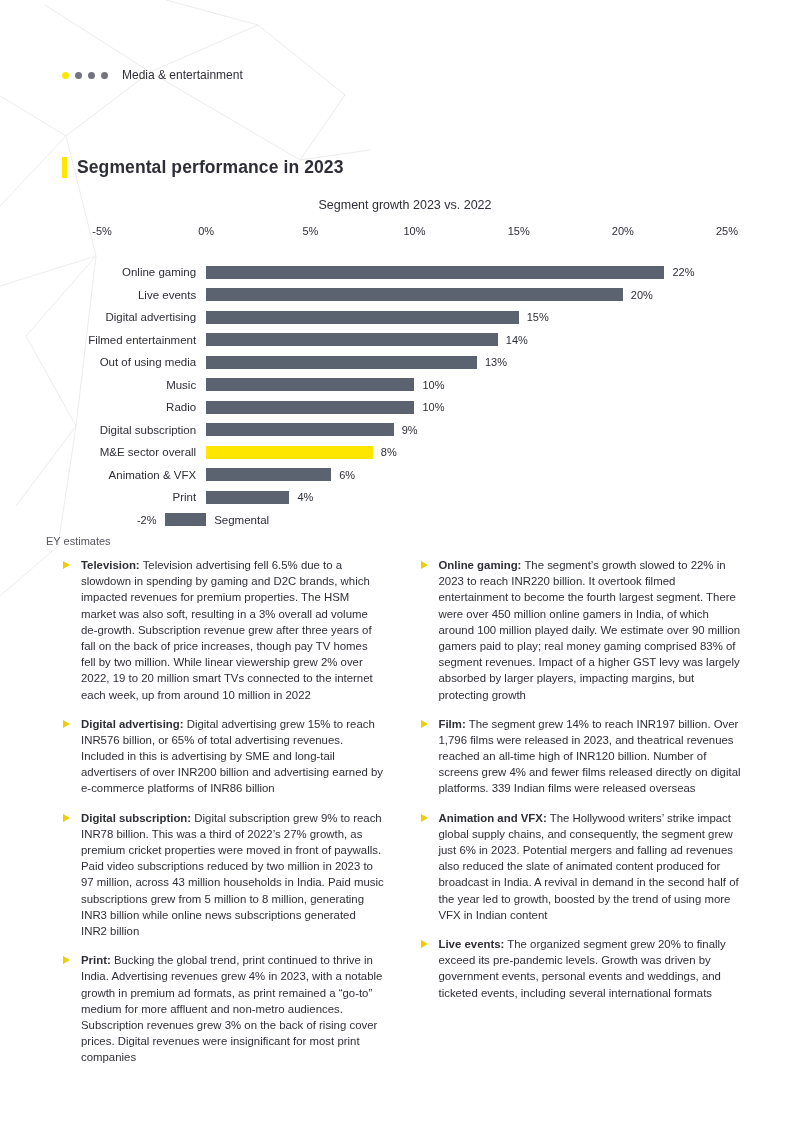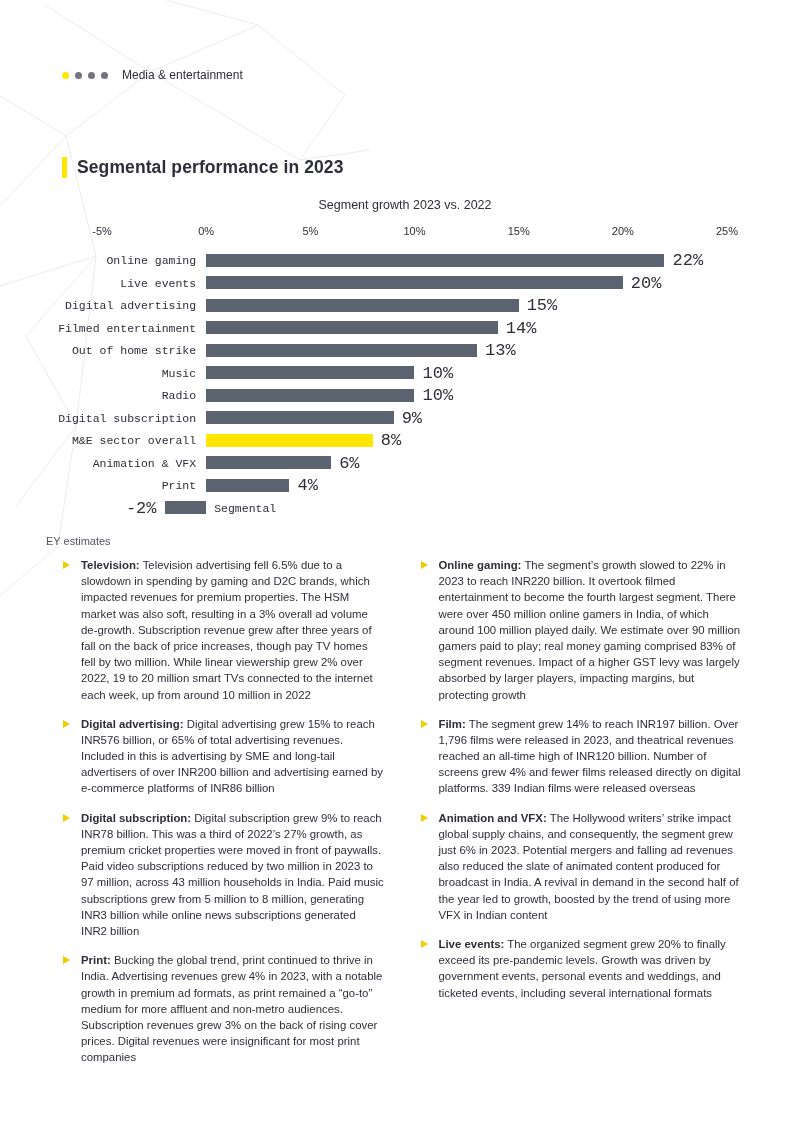--- a/index.html
+++ b/index.html
@@ -25,26 +25,26 @@
   
   .section-title { position: absolute; top: 157px; left: 62px; display: flex; align-items: center; justify-content: flex-end; }
   .title-accent { width: 5px; height: 21px; background: #ffe600; }
   .section-title h1 { font-size: 17.5px; font-weight: bold; margin-left: 10px; color: #2e2e38; letter-spacing: 0.1px; }
 
   
   .chart-block { position: absolute; top: 198px; left: 0; width: 800px; padding-left: 20px; }
   .chart-title { width: 790px; text-align: center; font-size: 12.5px; color: #2e2e38; margin-left: -10px; }
   .chart-ticks { position: relative; height: 20px; margin-top: 11px; }
   .tick { position: absolute; top: 2px; transform: translateX(-50%); font-size: 11px; color: #2e2e38; white-space: nowrap; }
-  .chart-rows { margin-top: 6px; font-family: Liberation Mono, monospace; }
+  .chart-rows { margin-top: 18px; }
   .crow { position: relative; height: 22.5px; }
   .bar { position: absolute; top: 4.5px; height: 13px; }
   .cat { position: absolute; top: 50%; transform: translateY(-50%); font-size: 11.5px; color: #2e2e38; white-space: nowrap; }
   .cat.pos { left: 0; text-align: right; }
-  .val { position: absolute; top: 50%; transform: translateY(-50%); font-size: 17px; color: #2e2e38; white-space: nowrap; }
+  .val { position: absolute; top: 50%; transform: translateY(-50%); font-size: 11px; color: #2e2e38; white-space: nowrap; }
 
   .source-note { position: absolute; top: 535px; left: 46px; font-size: 11px; color: #55555f; }
 
   
   .bullets { position: absolute; top: 557px; left: 62px; width: 680px;
              display: grid; grid-template-columns: 1fr 1fr; column-gap: 35px; }
   .bullet { display: flex; margin-bottom: 13px; }
   .tri { flex: 0 0 auto; width: 0; height: 0; margin: 4px 11px 0 1px;
          border-left: 7px solid #f0cd00; border-top: 4.5px solid transparent; border-bottom: 4.5px solid transparent; }
   .bullet p { font-size: 11.4px; line-height: 1.42; color: #2e2e38; }
@@ -110,21 +110,21 @@
           <span class="cat pos" style="width: 176.167px;">Digital advertising</span>
           <div class="bar" style="width: 312.5px; background: rgb(91, 99, 112); left: 186.167px;"></div>
           <span class="val" style="left: 506.667px;">15%</span>
         </div>
         <div class="crow">
           <span class="cat pos" style="width: 176.167px;">Filmed entertainment</span>
           <div class="bar" style="width: 291.667px; background: rgb(91, 99, 112); left: 186.167px;"></div>
           <span class="val" style="left: 485.833px;">14%</span>
         </div>
         <div class="crow">
-          <span class="cat pos" style="width: 176.167px;">Out of home strike</span>
+          <span class="cat pos" style="width: 176.167px;">Out of using media</span>
           <div class="bar" style="width: 270.833px; background: rgb(91, 99, 112); left: 186.167px;"></div>
           <span class="val" style="left: 465px;">13%</span>
         </div>
         <div class="crow">
           <span class="cat pos" style="width: 176.167px;">Music</span>
           <div class="bar" style="width: 208.333px; background: rgb(91, 99, 112); left: 186.167px;"></div>
           <span class="val" style="left: 402.5px;">10%</span>
         </div>
         <div class="crow">
           <span class="cat pos" style="width: 176.167px;">Radio</span>

